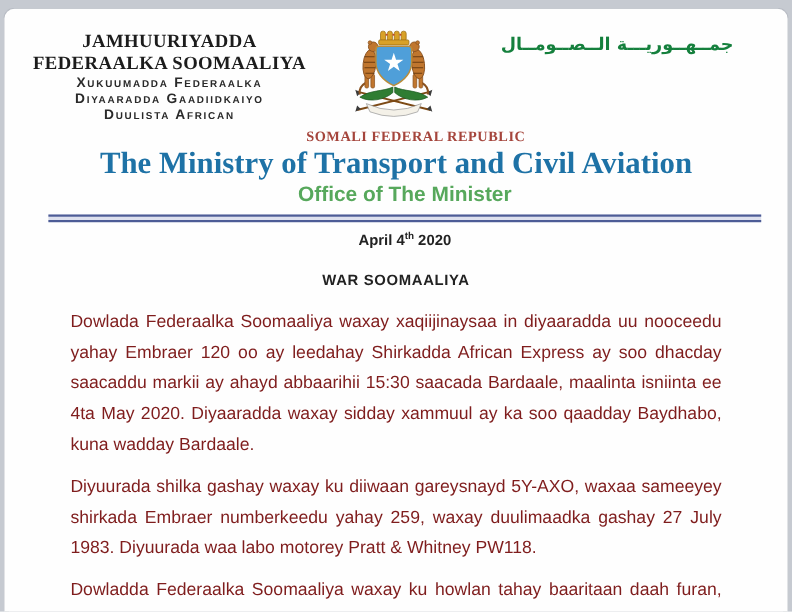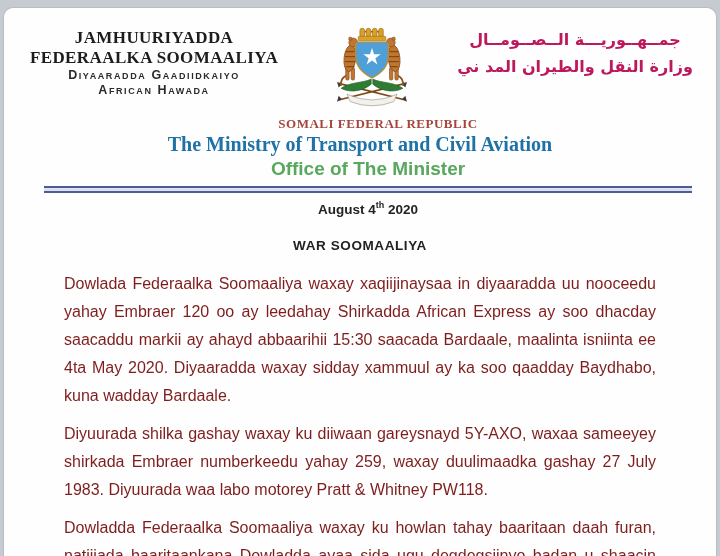--- a/index.html
+++ b/index.html
@@ -18,21 +18,20 @@
     border-bottom: none;
     overflow: hidden;
   }
 
   
   .letterhead {
     display: flex;
     height: 104px;
     padding: 12px 14px 0 16px;
     align-items: flex-start;
-    gap: 14px;
   }
   .lh-left {
     width: 268px;
     text-align: center;
     padding-top: 8px;
     color: #1c1c1c;
   }
   .lh-left .big {
     font-family: "Liberation Serif", serif;
     font-weight: bold;
@@ -59,39 +58,39 @@
 
   .lh-right {
     flex: 1;
     direction: rtl;
     text-align: center;
     padding: 6px 8px 0 0;
     font-family: "DejaVu Sans", sans-serif;
     font-weight: bold;
     font-size: 16px;
     line-height: 27px;
-    color: #be185d;
+    color: #15803d;
   }
 
   
   .title-republic {
     text-align: center;
     font-family: "Liberation Serif", serif;
     font-weight: bold;
     font-size: 13px;
     letter-spacing: 0.5px;
     color: #a5453c;
     margin-top: 4px;
     margin-left: 36px;
   }
   .title-ministry {
     text-align: center;
     font-family: "Liberation Serif", serif;
     font-weight: bold;
-    font-size: 20px;
+    font-size: 28px;
     color: #1e72a6;
     margin-top: 1px;
   }
   .title-office {
     text-align: center;
     font-weight: bold;
     font-size: 19px;
     color: #57a85c;
     margin-top: 2px;
     padding-left: 16px;
@@ -145,22 +144,23 @@
 </style>
 </head>
 <body>
 
 <div class="page">
 
   <div class="letterhead">
     <div class="lh-left">
       <div class="big">JAMHUURIYADDA</div>
       <div class="big">FEDERAALKA SOOMAALIYA</div>
+      <div class="small">Xukuumadda Federaalka</div>
       <div class="small">Diyaaradda Gaadiidkaiyo</div>
-      <div class="small">African Hawada</div>
+      <div class="small">Duulista African</div>
     </div>
 
     <div class="lh-emblem">
       <svg viewBox="0 0 120 112" xmlns="http://www.w3.org/2000/svg">
         <defs>
           <g id="leopard">
             <path d="M30,62 q-9,5 -7,13" stroke="#8a5220" stroke-width="2.2" fill="none"></path>
             <rect x="28.5" y="52" width="4" height="16" rx="1.6" fill="#c0762e" stroke="#8a5220" stroke-width="0.8"></rect>
             <rect x="35" y="53" width="4" height="15" rx="1.6" fill="#c0762e" stroke="#8a5220" stroke-width="0.8"></rect>
             <ellipse cx="33.5" cy="42" rx="7" ry="16" fill="#c0762e" stroke="#8a5220" stroke-width="1" transform="rotate(6 33.5 42)"></ellipse>
@@ -191,31 +191,30 @@
 
         <path d="M59,67 C48,72 34,70 23,78 C34,84 50,81 59,73 z" fill="#2f7d33" stroke="#1d5a22" stroke-width="0.8"></path>
         <path d="M61,67 C72,72 86,70 97,78 C86,84 70,81 61,73 z" fill="#2f7d33" stroke="#1d5a22" stroke-width="0.8"></path>
 
         <path d="M30,85 Q60,99 90,85 L86,94 Q60,104 34,94 z" fill="#f4f1e8" stroke="#9a9a9a" stroke-width="0.8"></path>
       </svg>
     </div>
 
     <div class="lh-right">
       <div>جمــهــوريـــة الــصــومــال</div>
-      <div>وزارة النقل والطيران المد ني</div>
     </div>
   </div>
 
   <div class="title-republic">SOMALI FEDERAL REPUBLIC</div>
   <div class="title-ministry">The Ministry of Transport and Civil Aviation</div>
   <div class="title-office">Office of The Minister</div>
 
   <div class="rule"></div>
 
-  <div class="date-row"><span>August 4</span><sup>th</sup><span> 2020</span></div>
+  <div class="date-row"><span>April 4</span><sup>th</sup><span> 2020</span></div>
 
   <div class="press-heading">WAR SOOMAALIYA</div>
 
   <div class="body-text">
     <p>Dowlada Federaalka Soomaaliya waxay xaqiijinaysaa in diyaaradda uu nooceedu yahay Embraer 120 oo ay leedahay Shirkadda African Express ay soo dhacday saacaddu markii ay ahayd abbaarihii 15:30 saacada Bardaale, maalinta isniinta ee 4ta  May 2020. Diyaaradda waxay sidday xammuul ay ka soo qaadday Baydhabo, kuna wadday Bardaale.</p>
     <p>Diyuurada shilka gashay waxay ku diiwaan gareysnayd 5Y-AXO, waxaa sameeyey shirkada Embraer numberkeedu yahay 259, waxay duulimaadka gashay 27 July 1983. Diyuurada waa labo motorey Pratt &amp; Whitney PW118.</p>
     <p>Dowladda Federaalka Soomaaliya waxay ku howlan tahay baaritaan daah furan, natiijada baaritaankana Dowladda ayaa sida ugu degdegsiinyo badan u shaacin doontaa.  Dowladdu waxay tacsi tiiraanyo leh u diraysaa ehellada iyo asxaabta inta ku geeriyootay shilkan.</p>
   </div>
 
   <div class="closing">DHAMMAAD</div>

